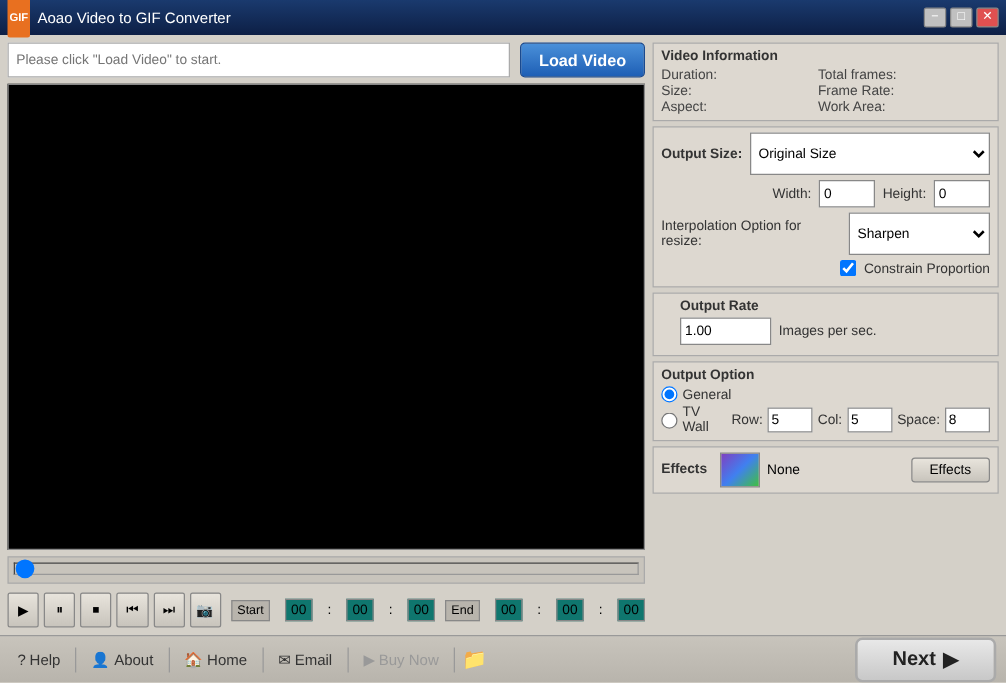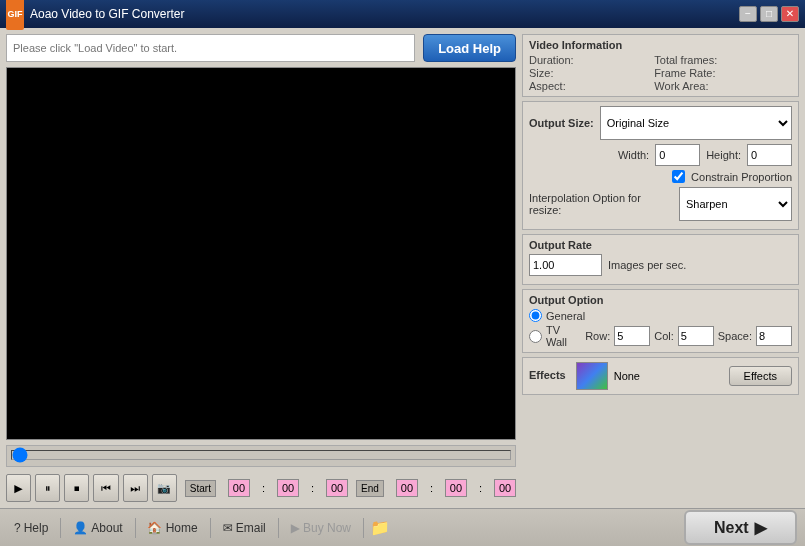--- a/index.html
+++ b/index.html
@@ -140,21 +140,21 @@
       font-size: 11px;
       margin-left: 4px;
     }
     .time-label {
       background: #b8b4ac;
       border: 1px solid #888;
       padding: 2px 4px;
       font-size: 10px;
     }
     .time-field {
-      background: #f9a8d4;
+      background: #0f766e;
       border: 1px solid #888;
       padding: 2px 3px;
       width: 22px;
       text-align: center;
       font-size: 11px;
     }
     .time-sep { font-size: 11px; }
     .right-panel {
       flex: 1;
       display: flex;
@@ -218,21 +218,21 @@
       width: 45px;
       height: 22px;
       background: white;
       border: 1px solid #888;
       font-size: 11px;
       padding: 0 3px;
     }
     .output-rate-group {
       border: 1px solid #aaa;
       background: #ddd8d0;
-      padding: 4px 6px;
+      padding: 4px 21px;
     }
     .output-option-group {
       border: 1px solid #aaa;
       background: #ddd8d0;
       padding: 4px 6px;
     }
     .radio-row {
       display: flex;
       align-items: center;
       gap: 4px;
@@ -348,21 +348,21 @@
     <div class="title-btn close">✕</div>
   </div>
 </div>
 
 <div class="main-container">
 
   <div class="left-panel">
 
     <div class="load-bar">
       <input class="path-input" type="text" readonly="" placeholder="Please click &quot;Load Video&quot; to start." style="">
-      <button class="load-btn">Load Help</button>
+      <button class="load-btn">Load Video</button>
     </div>
 
     <div class="video-preview"></div>
 
     <div class="seek-bar-container">
       <input type="range" class="seek-bar" min="0" max="100" value="0" style="">
     </div>
 
     <div class="controls-row">
       <button class="ctrl-btn">▶</button>
@@ -421,32 +421,32 @@
           <option>640x480</option>
           <option>800x600</option>
         </select>
       </div>
       <div class="form-row" style="justify-content: flex-end;">
         <span class="form-label-normal">Width:</span>
         <input type="number" class="spin-input" value="0" style="">
         <span class="form-label-normal">Height:</span>
         <input type="number" class="spin-input" value="0" style="">
       </div>
-      <div class="form-row" style="justify-content: flex-end;">
-        <input type="checkbox" checked="" style="">
-        <span class="form-label-normal">Constrain Proportion</span>
-      </div>
       <div class="form-row">
         <span class="form-label-normal">Interpolation Option for resize:</span>
         <select class="combo-box" style="flex: 0 0 80px;">
           <option>Sharpen</option>
           <option>Bilinear</option>
           <option>Bicubic</option>
           <option>Nearest Neighbor</option>
         </select>
+      </div>
+      <div class="form-row" style="justify-content: flex-end;">
+        <input type="checkbox" checked="" style="">
+        <span class="form-label-normal">Constrain Proportion</span>
       </div>
     </div>
 
     <div class="output-rate-group">
       <div class="group-title-bar">Output Rate</div>
       <div class="form-row">
         <input type="number" class="spin-input" value="1.00" step="0.01" style="width: 73px;">
         <span class="form-label-normal">Images per sec.</span>
       </div>
     </div>

